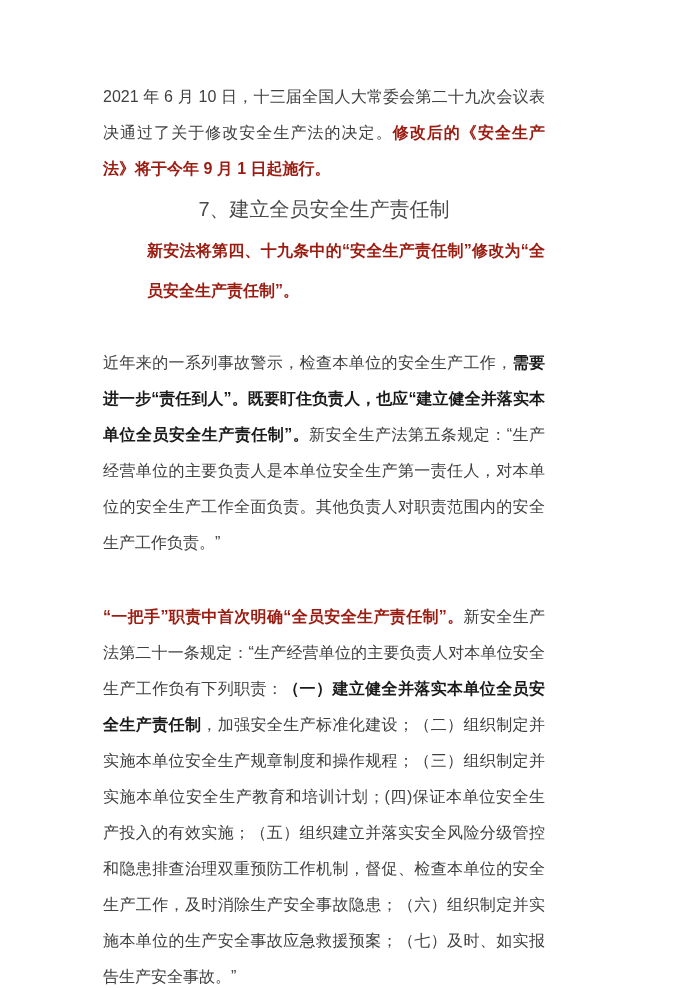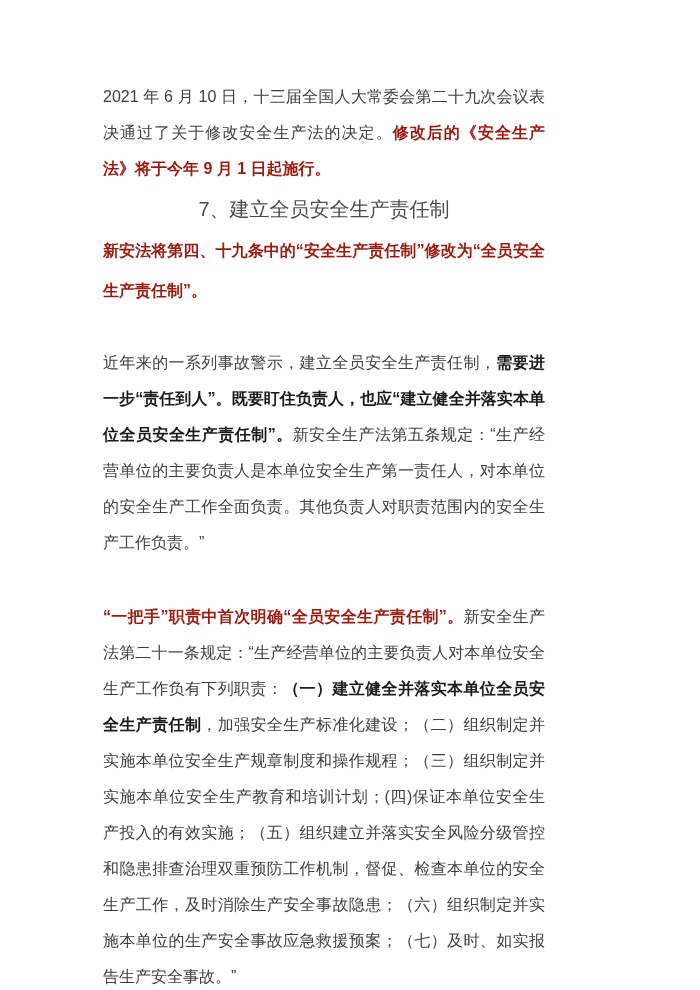--- a/index.html
+++ b/index.html
@@ -50,20 +50,21 @@
   .item-heading {
     margin: 0;
     text-align: center;
     font-size: 20px;
     line-height: 44px;
     font-weight: 400;
     color: var(--subheading-gray, #4a4a4a);
   }
   .key-point {
     line-height: 40px;
+    margin-left: 44px;
   }
   .body-para {
     margin-top: 34px;
   }
   .body-para.second {
     margin-top: 38px;
   }
 </style>
 </head>
 <body>
@@ -72,17 +73,17 @@
 
   <p class="para">
     <span class="t-normal">2021 年 6 月 10 日，十三届全国人大常委会第二十九次会议表决通过了关于修改安全生产法的决定。</span><span class="t-red-bold">修改后的《安全生产法》将于今年 9 月 1 日起施行。</span>
   </p>
 
 
   <h2 class="item-heading">7、建立全员安全生产责任制</h2>
 
   <p class="para key-point t-red-bold">新安法将第四、十九条中的“安全生产责任制”修改为“全员安全生产责任制”。</p>
 
-  <p class="para body-para"><span class="t-normal">近年来的一系列事故警示，建立全员安全生产责任制，</span><span class="t-bold">需要进一步“责任到人”。既要盯住负责人，也应“建立健全并落实本单位全员安全生产责任制”。</span><span class="t-normal">新安全生产法第五条规定：“生产经营单位的主要负责人是本单位安全生产第一责任人，对本单位的安全生产工作全面负责。其他负责人对职责范围内的安全生产工作负责。”</span></p>
+  <p class="para body-para"><span class="t-normal">近年来的一系列事故警示，检查本单位的安全生产工作，</span><span class="t-bold">需要进一步“责任到人”。既要盯住负责人，也应“建立健全并落实本单位全员安全生产责任制”。</span><span class="t-normal">新安全生产法第五条规定：“生产经营单位的主要负责人是本单位安全生产第一责任人，对本单位的安全生产工作全面负责。其他负责人对职责范围内的安全生产工作负责。”</span></p>
 
   <p class="para body-para second"><span class="t-red-bold">“一把手”职责中首次明确“全员安全生产责任制”。</span><span class="t-normal">新安全生产法第二十一条规定：“生产经营单位的主要负责人对本单位安全生产工作负有下列职责：</span><span class="t-bold">（一）建立健全并落实本单位全员安全生产责任制</span><span class="t-normal">，加强安全生产标准化建设；（二）组织制定并实施本单位安全生产规章制度和操作规程；（三）组织制定并实施本单位安全生产教育和培训计划；(四)保证本单位安全生产投入的有效实施；（五）组织建立并落实安全风险分级管控和隐患排查治理双重预防工作机制，督促、检查本单位的安全生产工作，及时消除生产安全事故隐患；（六）组织制定并实施本单位的生产安全事故应急救援预案；（七）及时、如实报告生产安全事故。”</span></p>
 
 </div>
 
 </body></html>

